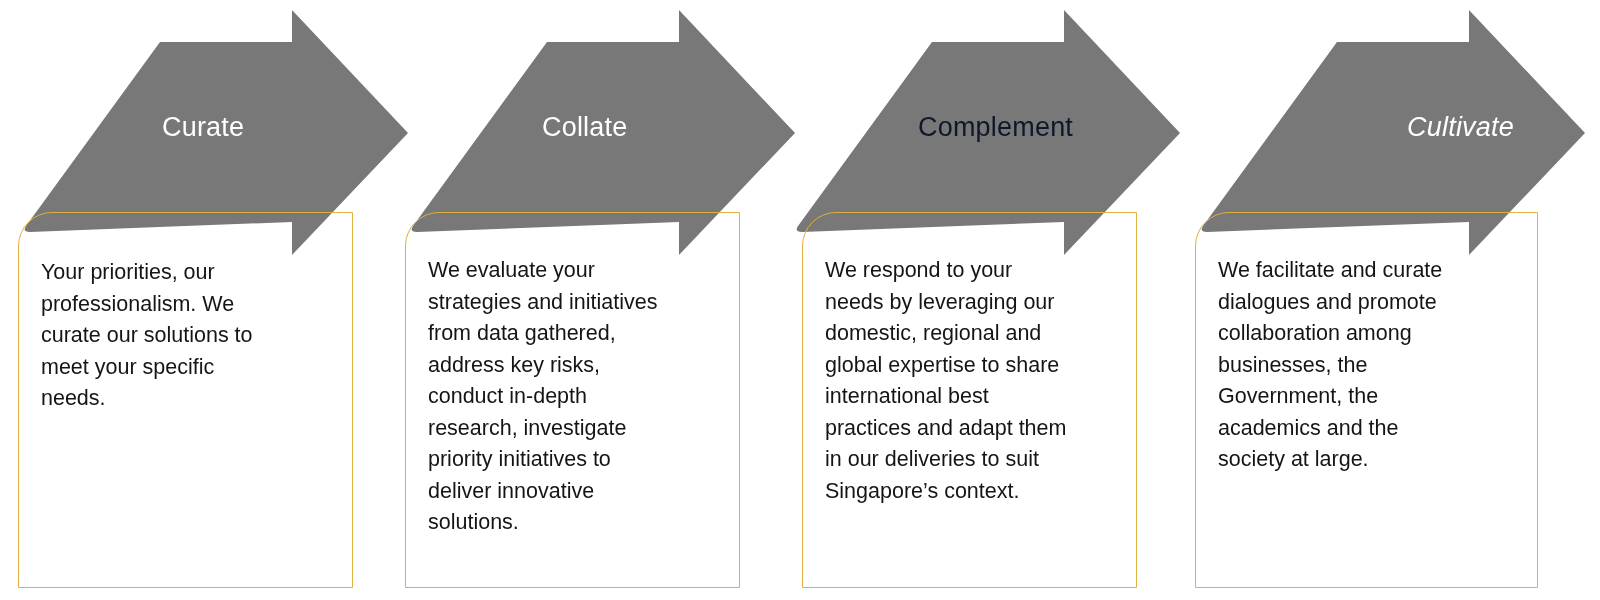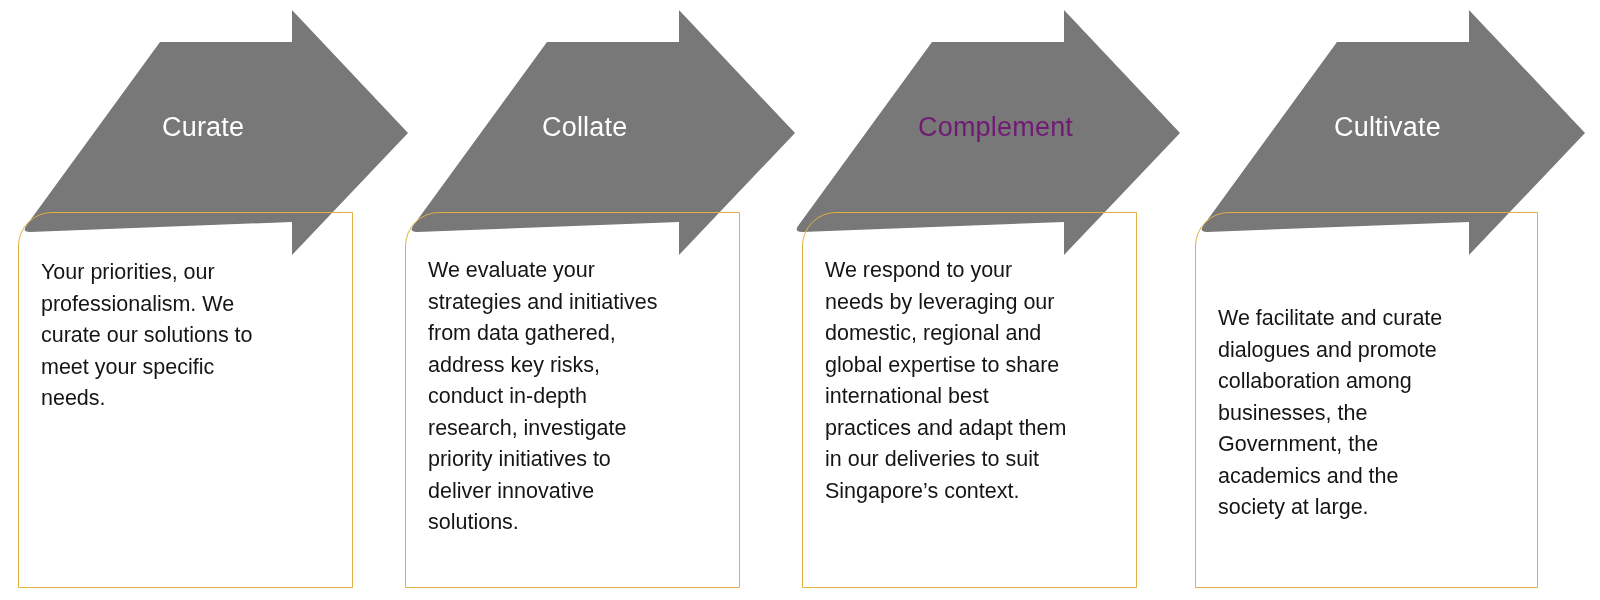--- a/index.html
+++ b/index.html
@@ -57,21 +57,21 @@
     font-family: "Liberation Sans", sans-serif;
     font-weight: normal;
     letter-spacing: 0.2px;
     line-height: 34px;
     white-space: nowrap;
     pointer-events: none;
   }
   .arrow-label.lbl-0 { left: 10px;  width: 400px; text-align: left; padding-left: 152px; box-sizing: border-box; }
   .arrow-label.lbl-1 { left: 10px;  width: 400px; text-align: left; padding-left: 145px; box-sizing: border-box; }
   .arrow-label.lbl-2 { left: 10px;  width: 400px; text-align: left; padding-left: 136px; box-sizing: border-box; }
-  .arrow-label.lbl-3 { left: 10px;  width: 400px; text-align: left; padding-left: 147px; box-sizing: border-box; }
+  .arrow-label.lbl-3 { left: 10px;  width: 400px; text-align: center; padding-left: 147px; box-sizing: border-box; font-style: italic; }
 
   
   .card {
     position: absolute;
     left: 18px;
     top: 212px;
     width: 335px;
     height: 376px;
     box-sizing: border-box;
     border: 1.6px solid #e0b040;
@@ -127,40 +127,40 @@
 curate our solutions to
 meet your specific
 needs.</div>
     </div>
   </div>
 
   <div class="col col-2">
     <svg class="arrow-svg" viewBox="0 0 420 270" aria-hidden="true">
       <path d="M 292 10 L 408 133 L 292 255 L 292 222 L 30 232 Q 22 232 26 226 L 160 42 L 292 42 Z" fill="#787878" stroke="none" stroke-linejoin="round"></path>
     </svg>
-    <div class="arrow-label lbl-2" style="color: #701a75;">Complement</div>
+    <div class="arrow-label lbl-2" style="color: #0f172a;">Complement</div>
     <div class="card" style="border-color: rgb(224, 176, 64); margin-left: 12px;">
       <div class="card-text" style="color: rgb(21, 21, 21);">We respond to your
 needs by leveraging our
 domestic, regional and
 global expertise to share
 international best
 practices and adapt them
 in our deliveries to suit
 Singapore’s context.</div>
     </div>
   </div>
 
   <div class="col col-3">
     <svg class="arrow-svg" viewBox="0 0 420 270" aria-hidden="true">
       <path d="M 292 10 L 408 133 L 292 255 L 292 222 L 30 232 Q 22 232 26 226 L 160 42 L 292 42 Z" fill="#787878" stroke="none" stroke-linejoin="round"></path>
     </svg>
     <div class="arrow-label lbl-3" style="color: rgb(255, 255, 255);">Cultivate</div>
     <div class="card" style="border-color: rgb(224, 176, 64);">
-      <div class="card-text" style="color: rgb(21, 21, 21); margin-top: 48px;">We facilitate and curate
+      <div class="card-text" style="color: rgb(21, 21, 21);">We facilitate and curate
 dialogues and promote
 collaboration among
 businesses, the
 Government, the
 academics and the
 society at large.</div>
     </div>
   </div>
 
 </div>

